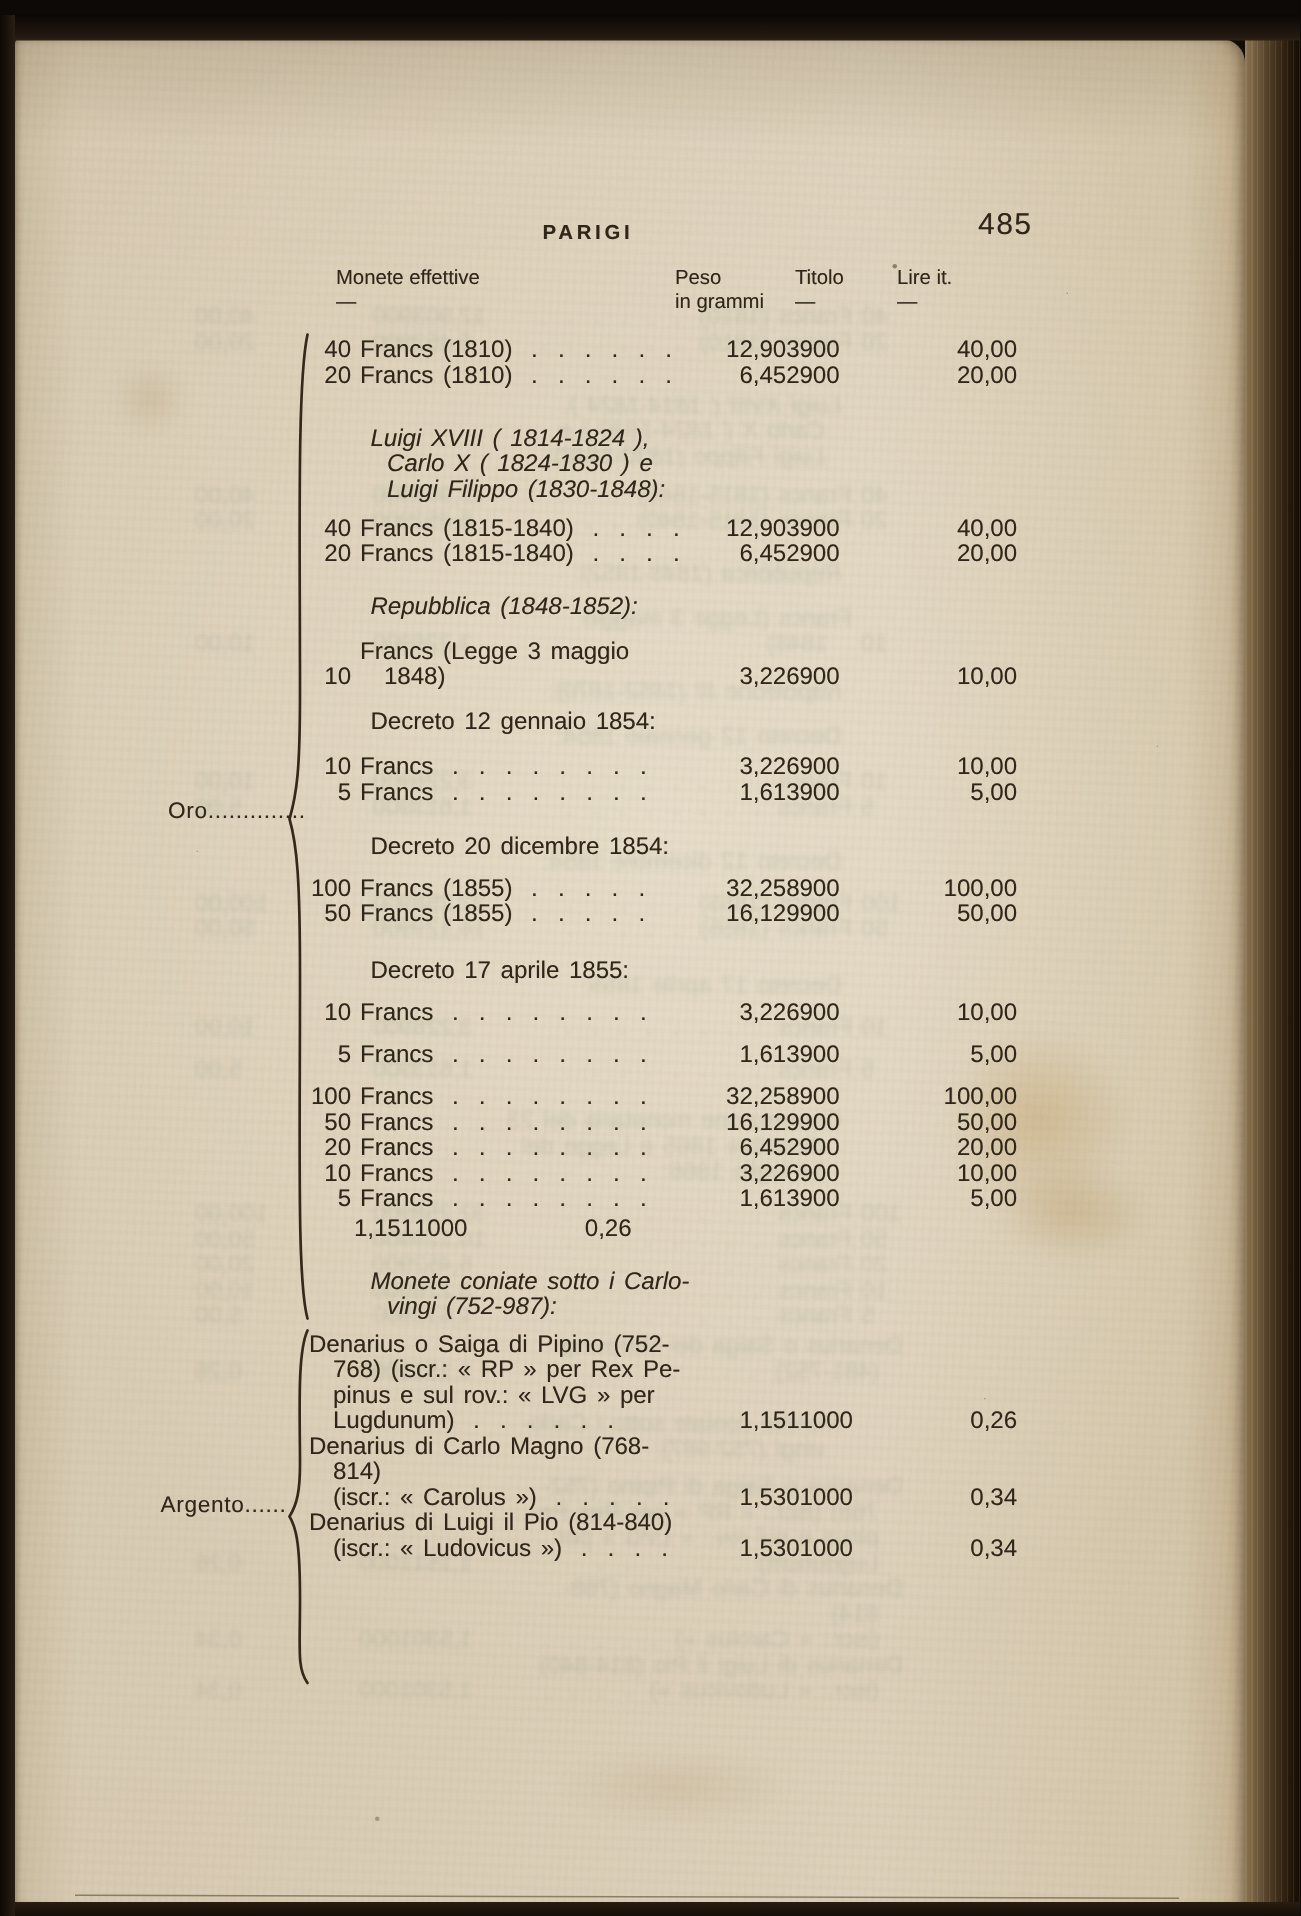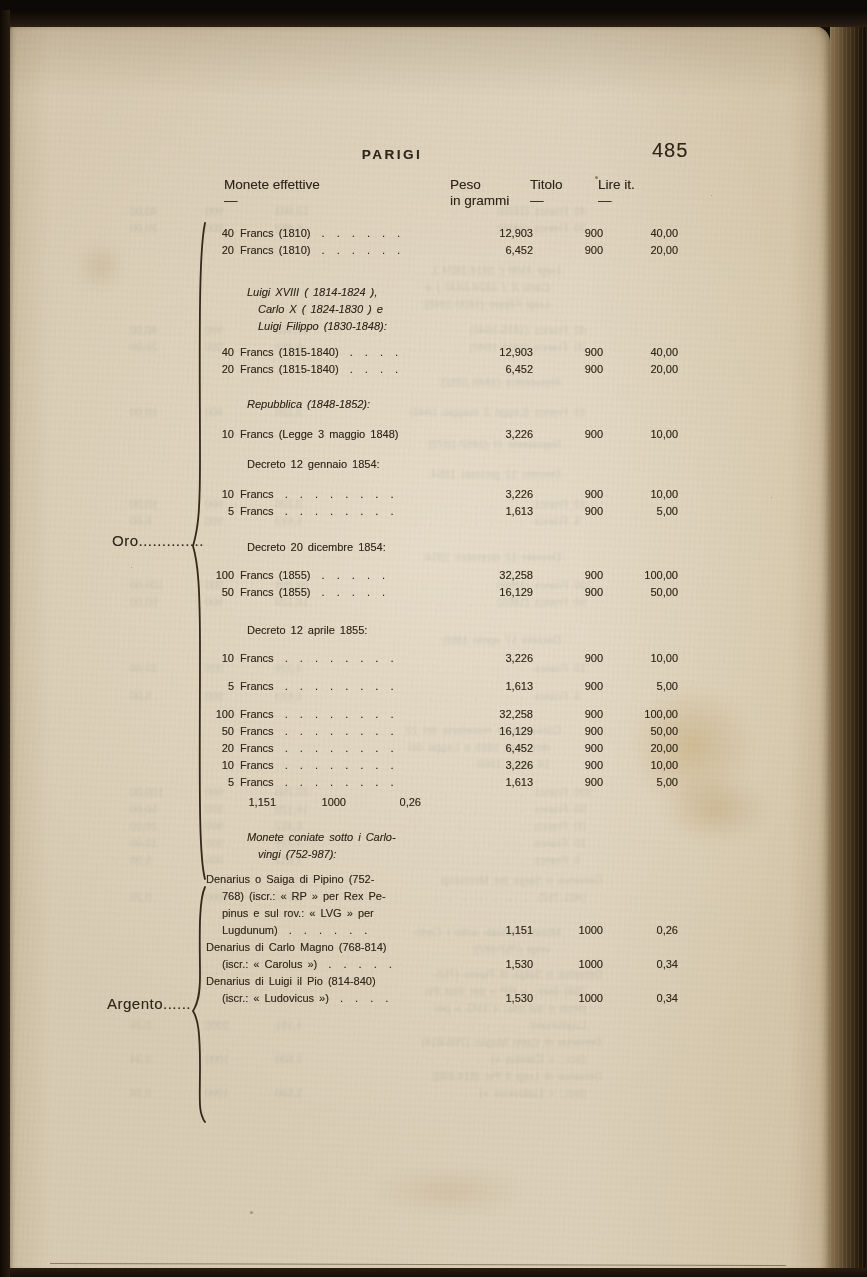--- a/index.html
+++ b/index.html
@@ -63,28 +63,28 @@
   .page-number{position:absolute;left:642px;top:113px;font-size:20px;letter-spacing:1px;}
   .col-headers{position:absolute;left:196px;top:151px;width:472px;font-size:13.5px;line-height:16px;}
   .ch{position:absolute;text-align:left;}
   .ch span{display:block;}
   .ch .dash{letter-spacing:0;}
   .ch-monete{left:18px;width:206px;}
   .ch-peso{left:244px;width:100px;}
   .ch-titolo{left:324px;width:96px;}
   .ch-lire{left:392px;width:92px;}
   
-  .flow{position:absolute;left:196px;top:192px;width:472px;font-size:11px;line-height:17px;word-spacing:2px;}
+  .flow{position:absolute;left:196px;top:192px;width:472px;font-size:16px;line-height:17px;word-spacing:2px;}
   .row{display:flex;align-items:flex-end;}
   .qty{flex:none;width:28px;text-align:right;white-space:pre;}
   .cname{flex:1;margin-left:6px;padding-left:16px;text-indent:-16px;white-space:pre-line;}
   .cname.noqty{margin-left:0;}
   .dots{word-spacing:7px;letter-spacing:1px;}
   .peso{flex:none;width:70px;text-align:right;}
-  .titolo{flex:none;width:70px;text-align:right;}
+  .titolo{flex:none;width:70px;}
   .lire{flex:none;width:75px;text-align:right;}
   .heading{padding-left:52px;text-indent:-11px;white-space:pre-line;}
   .heading.italic{font-style:italic;}
   
   .side-label{position:absolute;font-size:15px;letter-spacing:.5px;}
   .side-label.oro{left:102px;top:506px;}
   .side-label.argento{left:97px;top:969px;}
   .brace{position:absolute;pointer-events:none;}
   .brace.oro{left:180px;top:195px;}
   .brace.argento{left:180px;top:858px;}
@@ -357,21 +357,21 @@
           <span class="titolo">900</span>
           <span class="lire">100,00</span>
         </div>
         <div class="row" style="margin-top: 0px;">
           <span class="qty">50</span>
           <span class="cname">Francs (1855)<span class="dots"> . . . . .</span></span>
           <span class="peso">16,129</span>
           <span class="titolo">900</span>
           <span class="lire">50,00</span>
         </div>
-        <div class="heading" style="margin-top: 21px;">Decreto 12 aprile 1855:</div>
+        <div class="heading" style="margin-top: 21px;">Decreto 17 aprile 1855:</div>
         <div class="row" style="margin-top: 11px;">
           <span class="qty">10</span>
           <span class="cname">Francs<span class="dots"> . . . . . . . .</span></span>
           <span class="peso">3,226</span>
           <span class="titolo">900</span>
           <span class="lire">10,00</span>
         </div>
         <div class="row" style="margin-top: 11px;">
           <span class="qty">5</span>
           <span class="cname">Francs<span class="dots"> . . . . . . . .</span></span>

